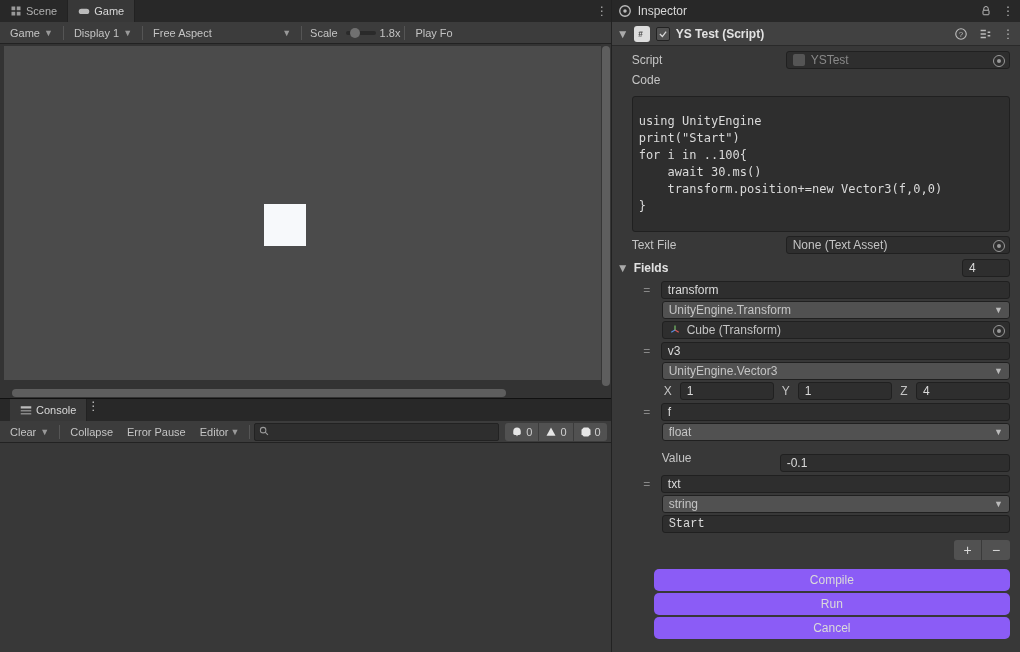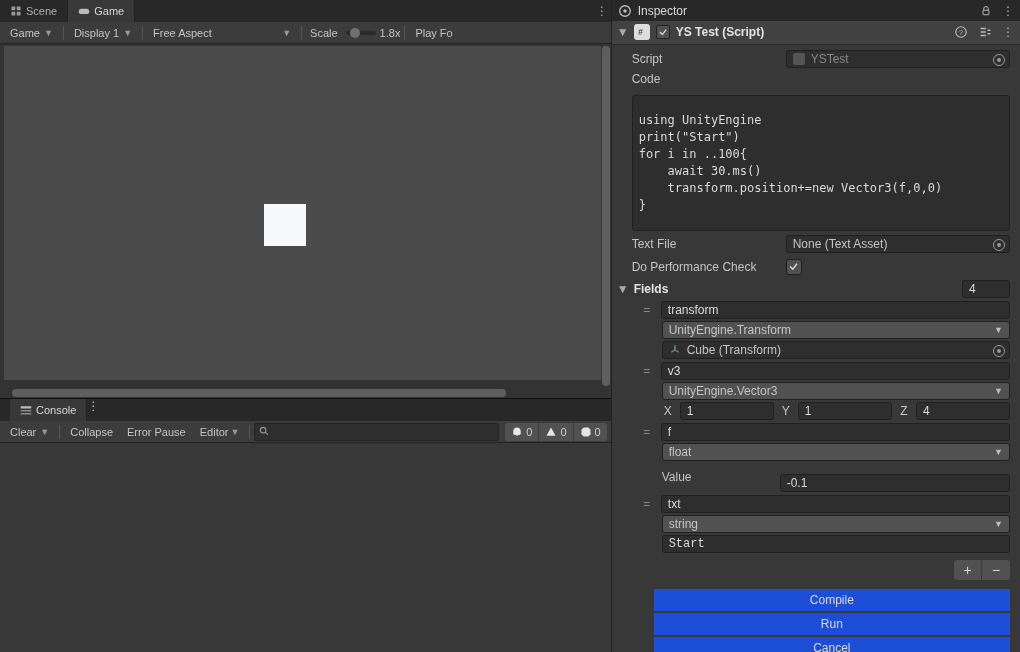--- a/index.html
+++ b/index.html
@@ -267,21 +267,21 @@
   }
   .addremove .sq {
     width:28px; height:20px; background:#515151;
     display:flex; align-items:center; justify-content:center;
     cursor:pointer; font-size:14px; color:#DADADA;
   }
   .addremove .sq:first-child { border-right:1px solid #3A3A3A; border-radius:3px 0 0 3px;}
   .addremove .sq:last-child  { border-radius:0 3px 3px 0;}
 
   .wide-btn {
-    height:22px; background:#1d4ed8; border-radius:0;
+    height:22px; background:#8b5cf6; border-radius:5px;
     display:flex; align-items:center; justify-content:center;
     color:#DADADA; cursor:pointer;margin-left:22px;
   }
   .btn-stack { display:flex; flex-direction:column; gap:2px; margin-top:6px; }
 
   svg { display:block; }
 </style>
 </head>
 <body>
 
@@ -478,30 +478,20 @@
       <div class="row">
         <div class="label">Text File</div>
         <div class="field">
           <div class="readonly-pill" style="color:#C4C4C4;">
             <span>None (Text Asset)</span>
             <span class="dot"></span>
           </div>
         </div>
       </div>
 
-      <div class="row">
-        <div class="label">Do Performance Check</div>
-        <div class="field">
-          <div class="chkbox">
-            <svg viewBox="0 0 16 16">
-                <path d="M3 8 L7 12 L13 4" fill="none" stroke="#DADADA" stroke-width="2"></path>
-              </svg>
-          </div>
-        </div>
-      </div>
 
       <div class="fields-header" style="margin-left:-14px;">
         <span class="fold">▼</span>
         <span class="ftitle">Fields</span>
         <span class="count">4</span>
       </div>
 
       <div class="field-item">
         <div class="name-row">
           <span class="drag-handle">=</span>

